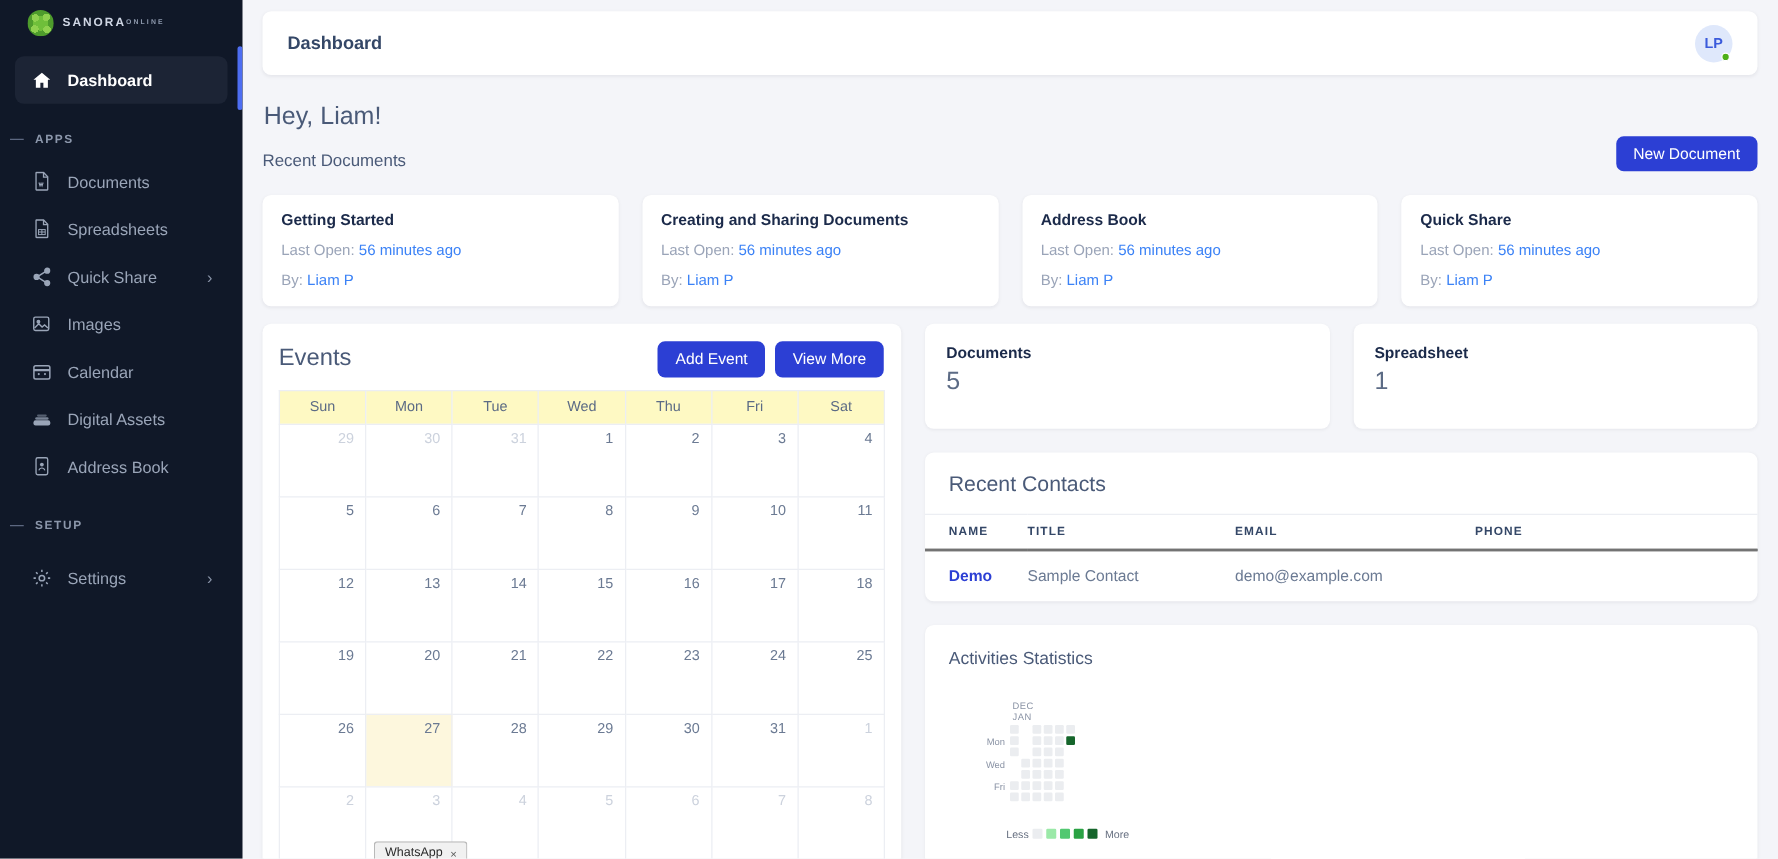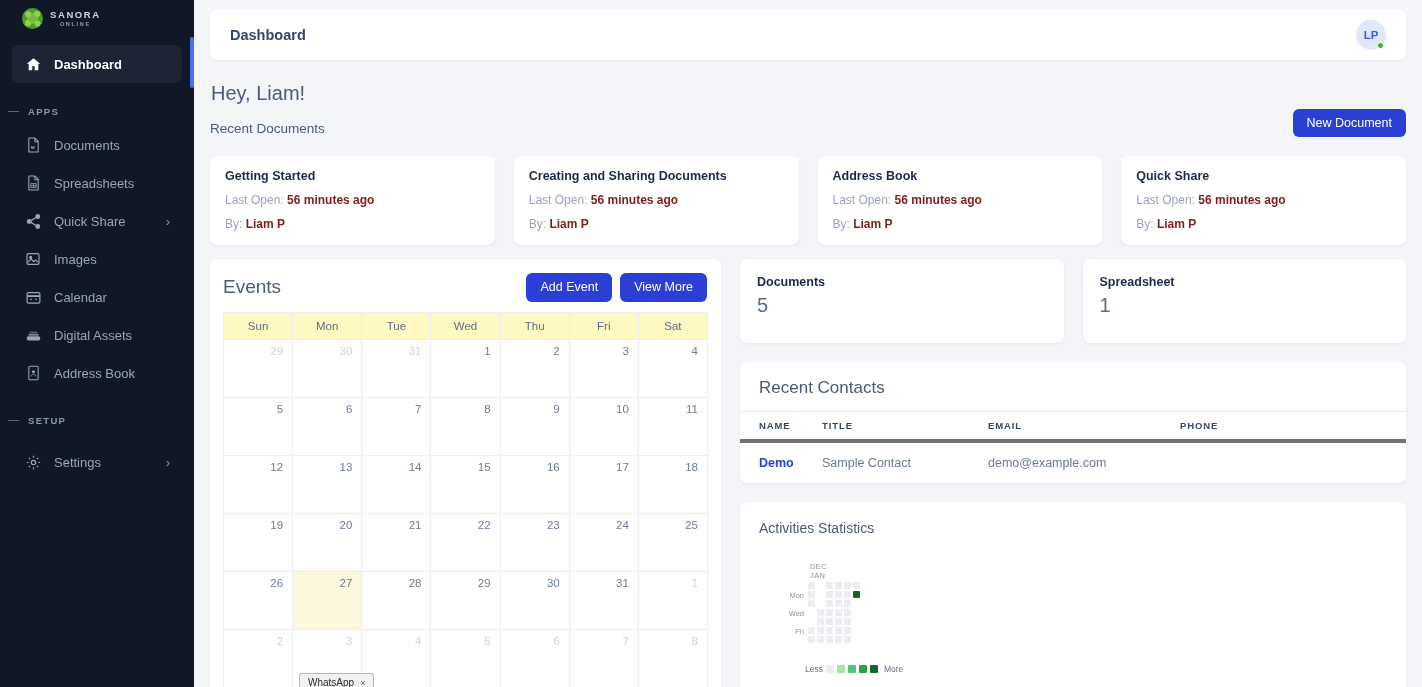--- a/index.html
+++ b/index.html
@@ -26,21 +26,21 @@
     width: 21px; height: 21px; border-radius: 50%;
     background:
       radial-gradient(circle at 30% 30%, #8fd14f 0 3px, transparent 3px),
       radial-gradient(circle at 72% 28%, #8fd14f 0 3px, transparent 3px),
       radial-gradient(circle at 28% 72%, #8fd14f 0 3px, transparent 3px),
       radial-gradient(circle at 74% 74%, #8fd14f 0 3px, transparent 3px),
       radial-gradient(circle at 50% 50%, #6fbf3a 0 6px, transparent 6px),
       #4e9c2c;
     flex: 0 0 auto;
   }
-  .brand-text { display: flex; flex-direction: column; line-height: 1; }
+  .brand-text { display: flex; flex-direction: row; line-height: 1; }
   .brand-name { font-size: 9.5px; letter-spacing: 1.6px; color: #cfd6e4; font-weight: 700; }
   .brand-sub { font-size: 5.5px; letter-spacing: 1.7px; color: #8e99ad; font-weight: 700; margin-top: 2px; text-align: center; }
 
   .nav-active-strip {
     position: absolute; right: 0; top: 37px;
     width: 4px; height: 51px; background: #4e6ef2; border-radius: 2px;
   }
 
   .nav-item {
     display: flex; align-items: center; gap: 12px;
@@ -94,21 +94,21 @@
 
   
   .doc-strip { display: flex; gap: 19px; margin-top: 14px; }
   .doc-card {
     flex: 1; background: #fff; border-radius: 7px;
     padding: 13px 15px 14px 15px; min-height: 78px;
     box-shadow: 0 1px 3px rgba(16,24,40,.06);
   }
   .doc-title { font-size: 12.5px; font-weight: 700; color: #1b2a4a; }
   .doc-meta { font-size: 12px; color: #9aa4b8; margin-top: 10px; }
-  .doc-meta b { color: #7f1d1d; font-weight: 700; }
+  .doc-meta b { color: #3b82f6; font-weight: 400; }
 
   
   .cols { display: flex; gap: 19px; margin-top: 14px; }
   .col-left { width: 511px; min-width: 511px; }
   .col-right { flex: 1; }
 
   .panel { background: #fff; border-radius: 7px; box-shadow: 0 1px 3px rgba(16,24,40,.06); }
 
   .events-head { display: flex; align-items: center; padding: 14px 14px 10px 13px; }
   .events-title { font-size: 19px; color: #4a5a78; }
@@ -137,21 +137,21 @@
   }
   .stat-label { font-size: 12.5px; font-weight: 700; color: #1b2a4a; }
   .stat-value { font-size: 20px; color: #5c6b85; margin-top: 5px; font-weight: 400; }
 
   .contacts { margin-top: 19px; padding: 16px 0 0 0; }
   .contacts-title { font-size: 17px; color: #4a5a78; padding: 0 19px 13px 19px; }
   .ctbl { width: 100%; border-collapse: collapse; }
   .ctbl th {
     font-size: 9.5px; letter-spacing: .9px; font-weight: 700; color: #344767;
     text-align: left; padding: 8px 0 8px 0;
-    border-top: 1px solid #eceef3; border-bottom: 4px solid #737373;
+    border-top: 1px solid #eceef3; border-bottom: 2px solid #737373;
   }
   .ctbl td { font-size: 12.5px; color: #6b7a93; padding: 13px 0; }
   .ctbl td.name { color: #2c3fd4; font-weight: 700; }
   .ctbl th:first-child, .ctbl td:first-child { padding-left: 19px; width: 82px; }
   .ctbl th:nth-child(2), .ctbl td:nth-child(2) { width: 166px; }
   .ctbl th:nth-child(3), .ctbl td:nth-child(3) { width: 192px; }
 
   .acts { margin-top: 19px; padding: 18px 19px 24px 19px; min-height: 196px; }
   .acts-title { font-size: 14px; color: #4a5a78; }
 

